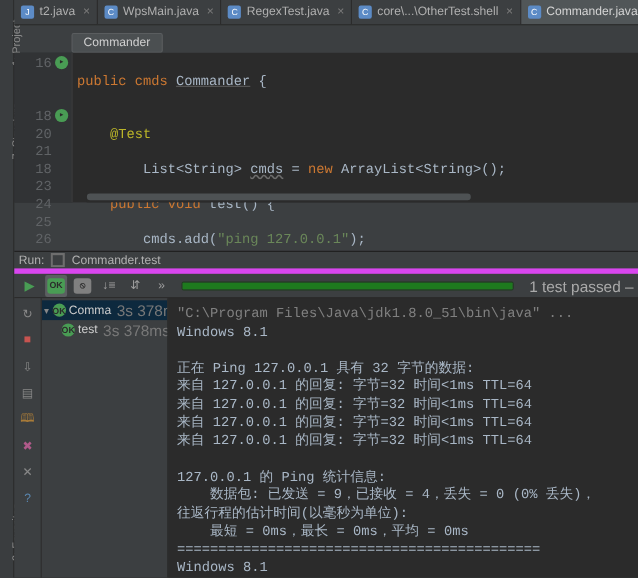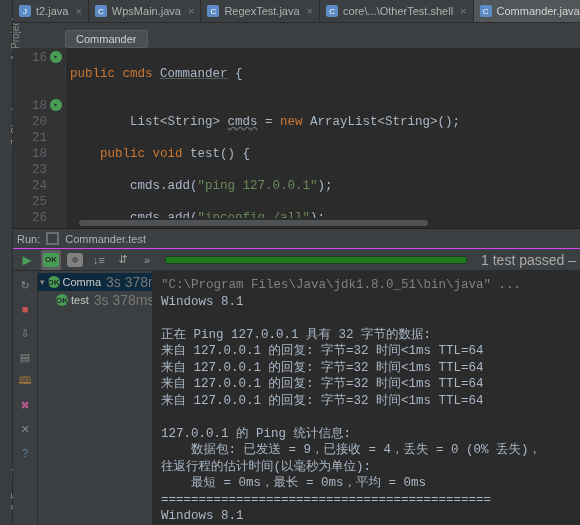--- a/index.html
+++ b/index.html
@@ -68,21 +68,21 @@
     border: 1px solid #5a5d5f;
     padding: 2px 10px;
     font-size: 11px;
     color: #d0d0d0;
     border-radius: 2px;
   }
   .editor {
     position: absolute;
     left: 13px; top: 48px;
     right: 0;
-    height: 180px;
+    height: 136px;
     background: #2b2b2b;
     display: flex;
     font-family: Consolas, "Courier New", monospace;
     font-size: 12.5px;
     line-height: 16px;
   }
   .gutter {
     width: 53px;
     background: #313335;
     color: #606366;
@@ -126,21 +126,21 @@
     background: #4e5254;
     border-radius: 3px;
   }
   .run-header {
     position: absolute;
     left: 13px; top: 228px;
     right: 0;
     height: 21px;
     background: #3c3f41;
     border-top: 1px solid #1f1f1f;
-    border-bottom: 1px solid #d946ef;
+    border-bottom: 5px solid #d946ef;
     display: flex;
     align-items: center;
     padding-left: 4px;
     color: #b0b0b0;
     font-size: 11px;
     gap: 6px;
   }
   .run-header .hicon {
     width: 13px; height: 13px;
     display: inline-block;
@@ -278,20 +278,21 @@
     <div class="ln">23</div>
     <div class="ln">24</div>
     <div class="ln">25</div>
     <div class="ln">26</div>
     <span class="gmark" style="top:3px;">▸</span>
     <span class="gmark" style="top:51px;">▸</span>
   </div>
   <div class="code">
 <div><span class="kw">public cmds </span><span class="cname">Commander</span><span> {</span></div>
 <div></div>
+<div><span class="ann">    @Test</span></div>
 <div><span>        List&lt;String&gt; </span><span class="warn">cmds</span><span> = </span><span class="kw">new</span><span> ArrayList&lt;String&gt;();</span></div>
 <div><span class="kw">    public void </span><span class="id">test</span><span>() {</span></div>
 <div><span>        cmds.add(</span><span class="str">"ping 127.0.0.1"</span><span>);</span></div>
 <div><span>        cmds.add(</span><span class="str warn">"ipconfig /all"</span><span>);</span></div>
 <div><span>        cmds.add(</span><span class="str">"adb devices"</span><span>);</span></div>
 <div><span class="cmt warn">        /*cmds.add("adb shell ls /system");</span></div>
 <div><span class="cmt warn">        cmds.add("adb shell pm list packages");*/</span></div>
   </div>
   <div class="hscroll">
       <div class="thumb"></div>

